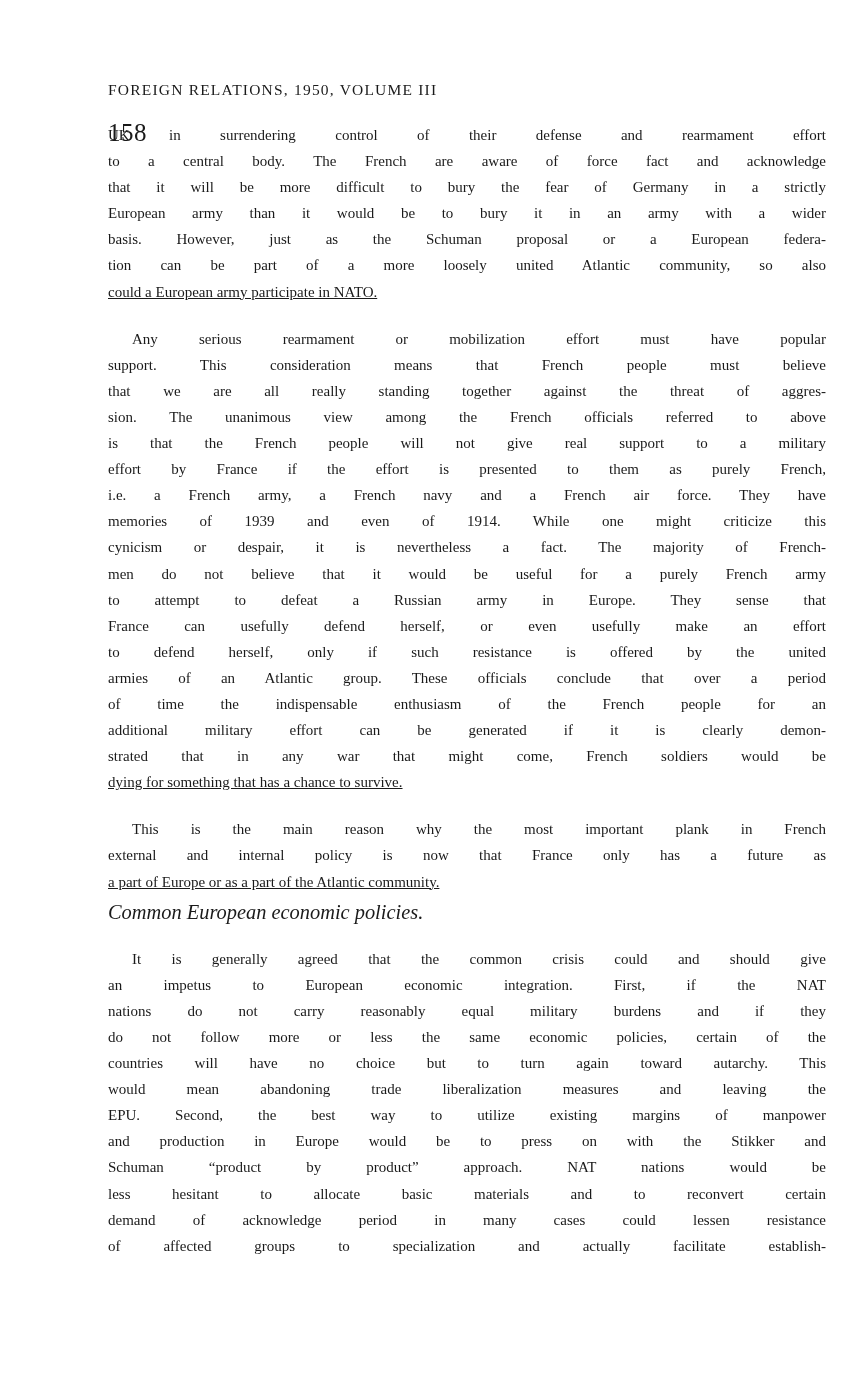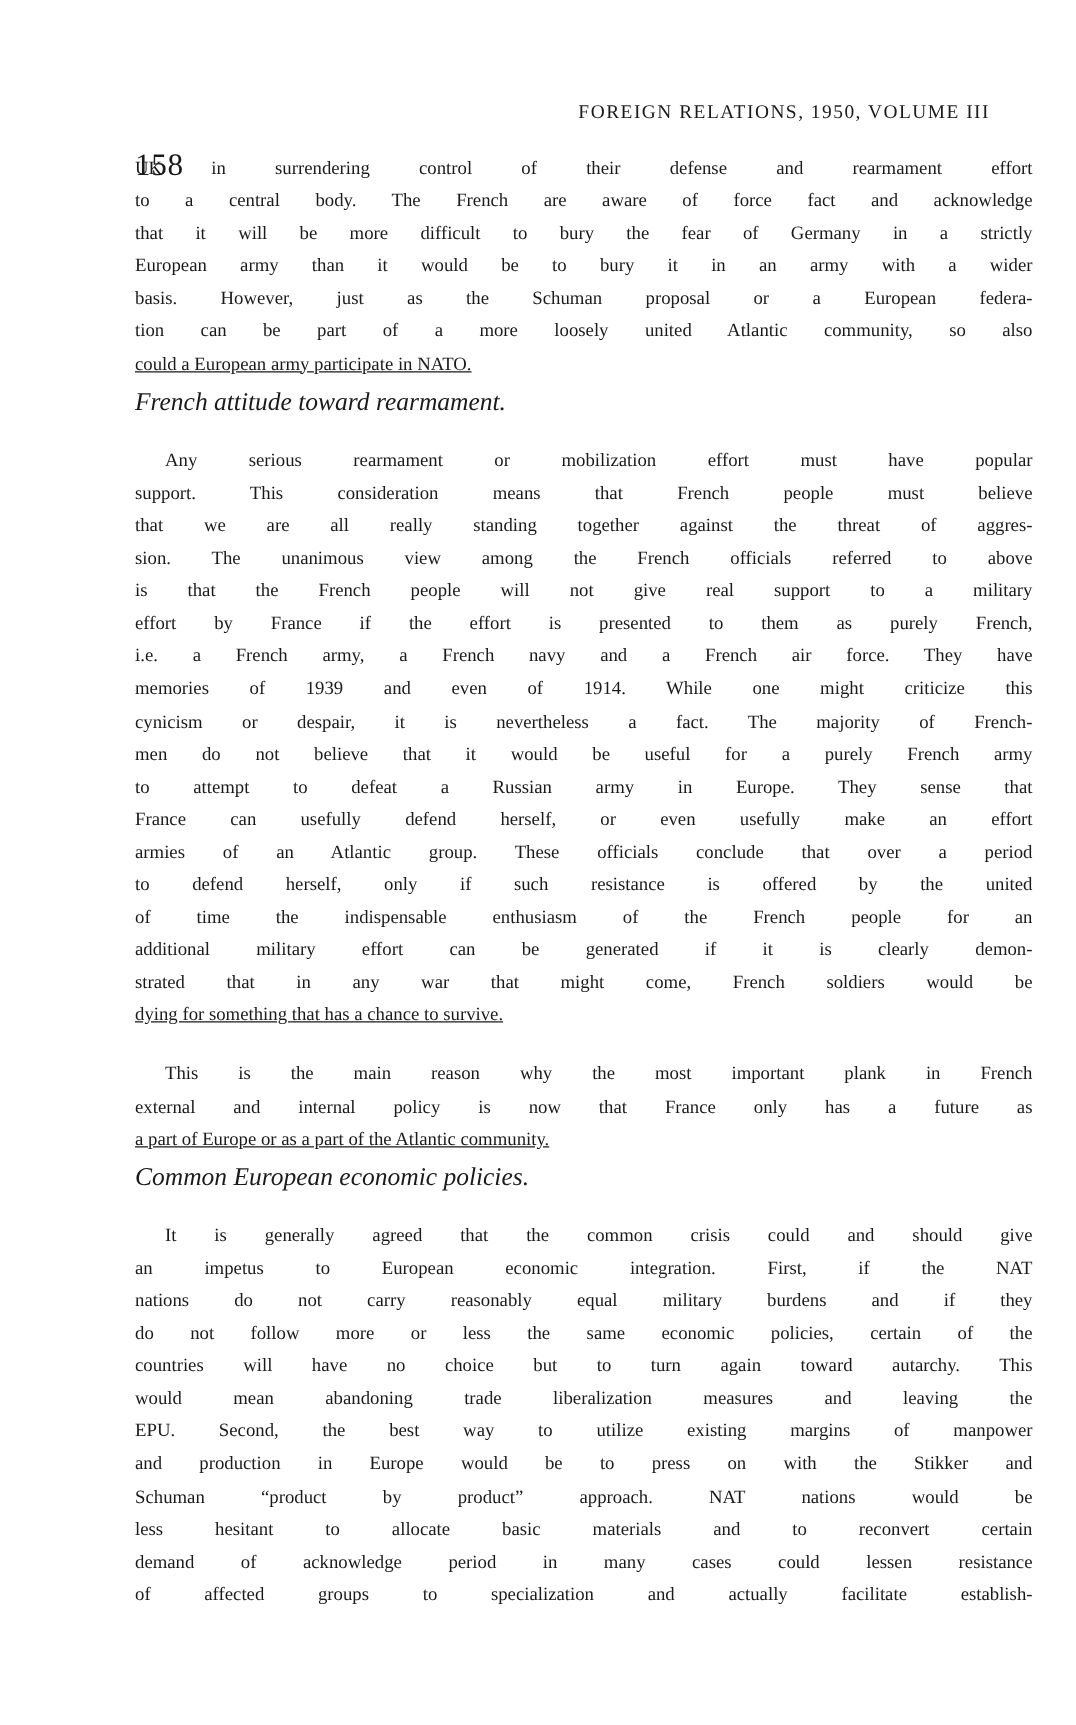--- a/index.html
+++ b/index.html
@@ -33,21 +33,21 @@
       font-size: 25px;
       line-height: 30px;
       letter-spacing: 0.5px;
       margin-top: 44px;
     }
     .header-title {
       position: absolute;
       left: 0;
       right: 0;
       top: 5px;
-      text-align: right;
+      text-align: left;
       font-size: 15.5px;
       letter-spacing: 1.2px;
       line-height: 22px;
       padding-right: 34px;
     }
     .line {
       display: block;
       font-size: 15px;
       line-height: 26.1px;
       height: 26.1px;
@@ -88,36 +88,35 @@
     <span class="line">UK in surrendering control of their defense and rearmament effort</span>
     <span class="line">to a central body. The French are aware of force fact and acknowledge</span>
     <span class="line">that it will be more difficult to bury the fear of Germany in a strictly</span>
     <span class="line">European army than it would be to bury it in an army with a wider</span>
     <span class="line">basis. However, just as the Schuman proposal or a European federa-</span>
     <span class="line">tion can be part of a more loosely united Atlantic community, so also</span>
     <span class="line last">could a European army participate in NATO.</span>
   </div>
 
   <div class="section">
-    <span class="subhead">French attitude toward rearmament.</span>
     <div>
       <span class="line indent">Any serious rearmament or mobilization effort must have popular</span>
       <span class="line">support. This consideration means that French people must believe</span>
       <span class="line">that we are all really standing together against the threat of aggres-</span>
       <span class="line">sion. The unanimous view among the French officials referred to above</span>
       <span class="line">is that the French people will not give real support to a military</span>
       <span class="line">effort by France if the effort is presented to them as purely French,</span>
       <span class="line">i.e. a French army, a French navy and a French air force. They have</span>
       <span class="line">memories of 1939 and even of 1914. While one might criticize this</span>
       <span class="line">cynicism or despair, it is nevertheless a fact. The majority of French-</span>
       <span class="line">men do not believe that it would be useful for a purely French army</span>
       <span class="line">to attempt to defeat a Russian army in Europe. They sense that</span>
       <span class="line">France can usefully defend herself, or even usefully make an effort</span>
+      <span class="line">to defend herself, only if such resistance is offered by the united</span>
       <span class="line">armies of an Atlantic group. These officials conclude that over a period</span>
-      <span class="line">to defend herself, only if such resistance is offered by the united</span>
       <span class="line">of time the indispensable enthusiasm of the French people for an</span>
       <span class="line">additional military effort can be generated if it is clearly demon-</span>
       <span class="line">strated that in any war that might come, French soldiers would be</span>
       <span class="line last">dying for something that has a chance to survive.</span>
     </div>
     <div>
       <span class="line indent">This is the main reason why the most important plank in French</span>
       <span class="line">external and internal policy is now that France only has a future as</span>
       <span class="line last">a part of Europe or as a part of the Atlantic community.</span>
     </div>

